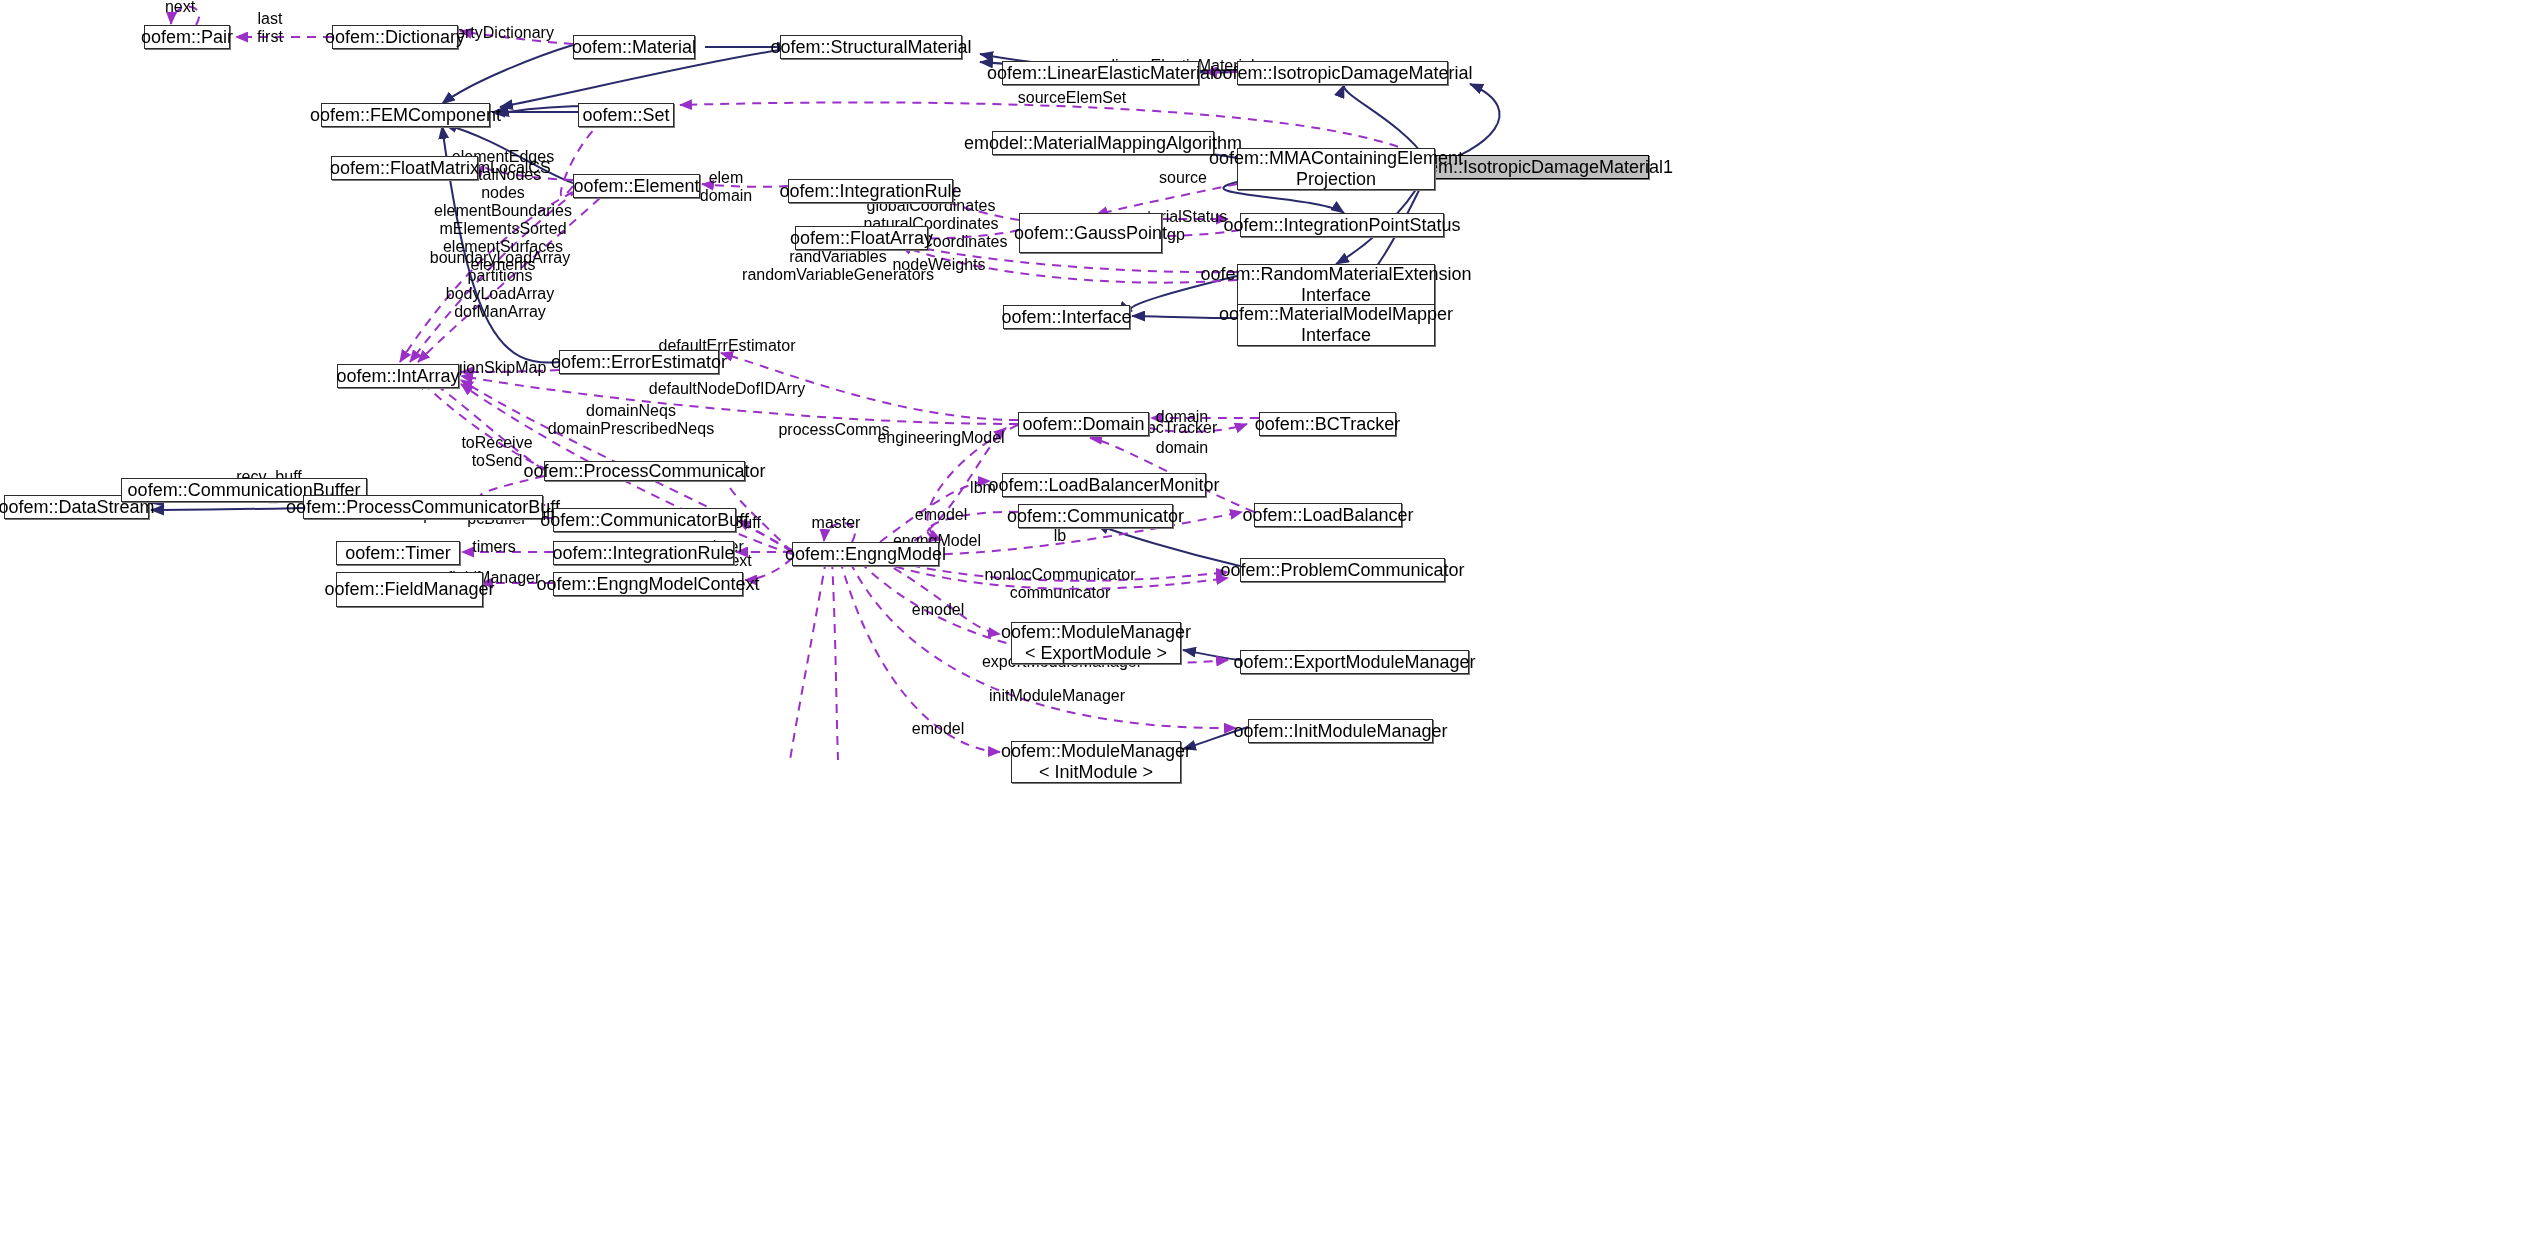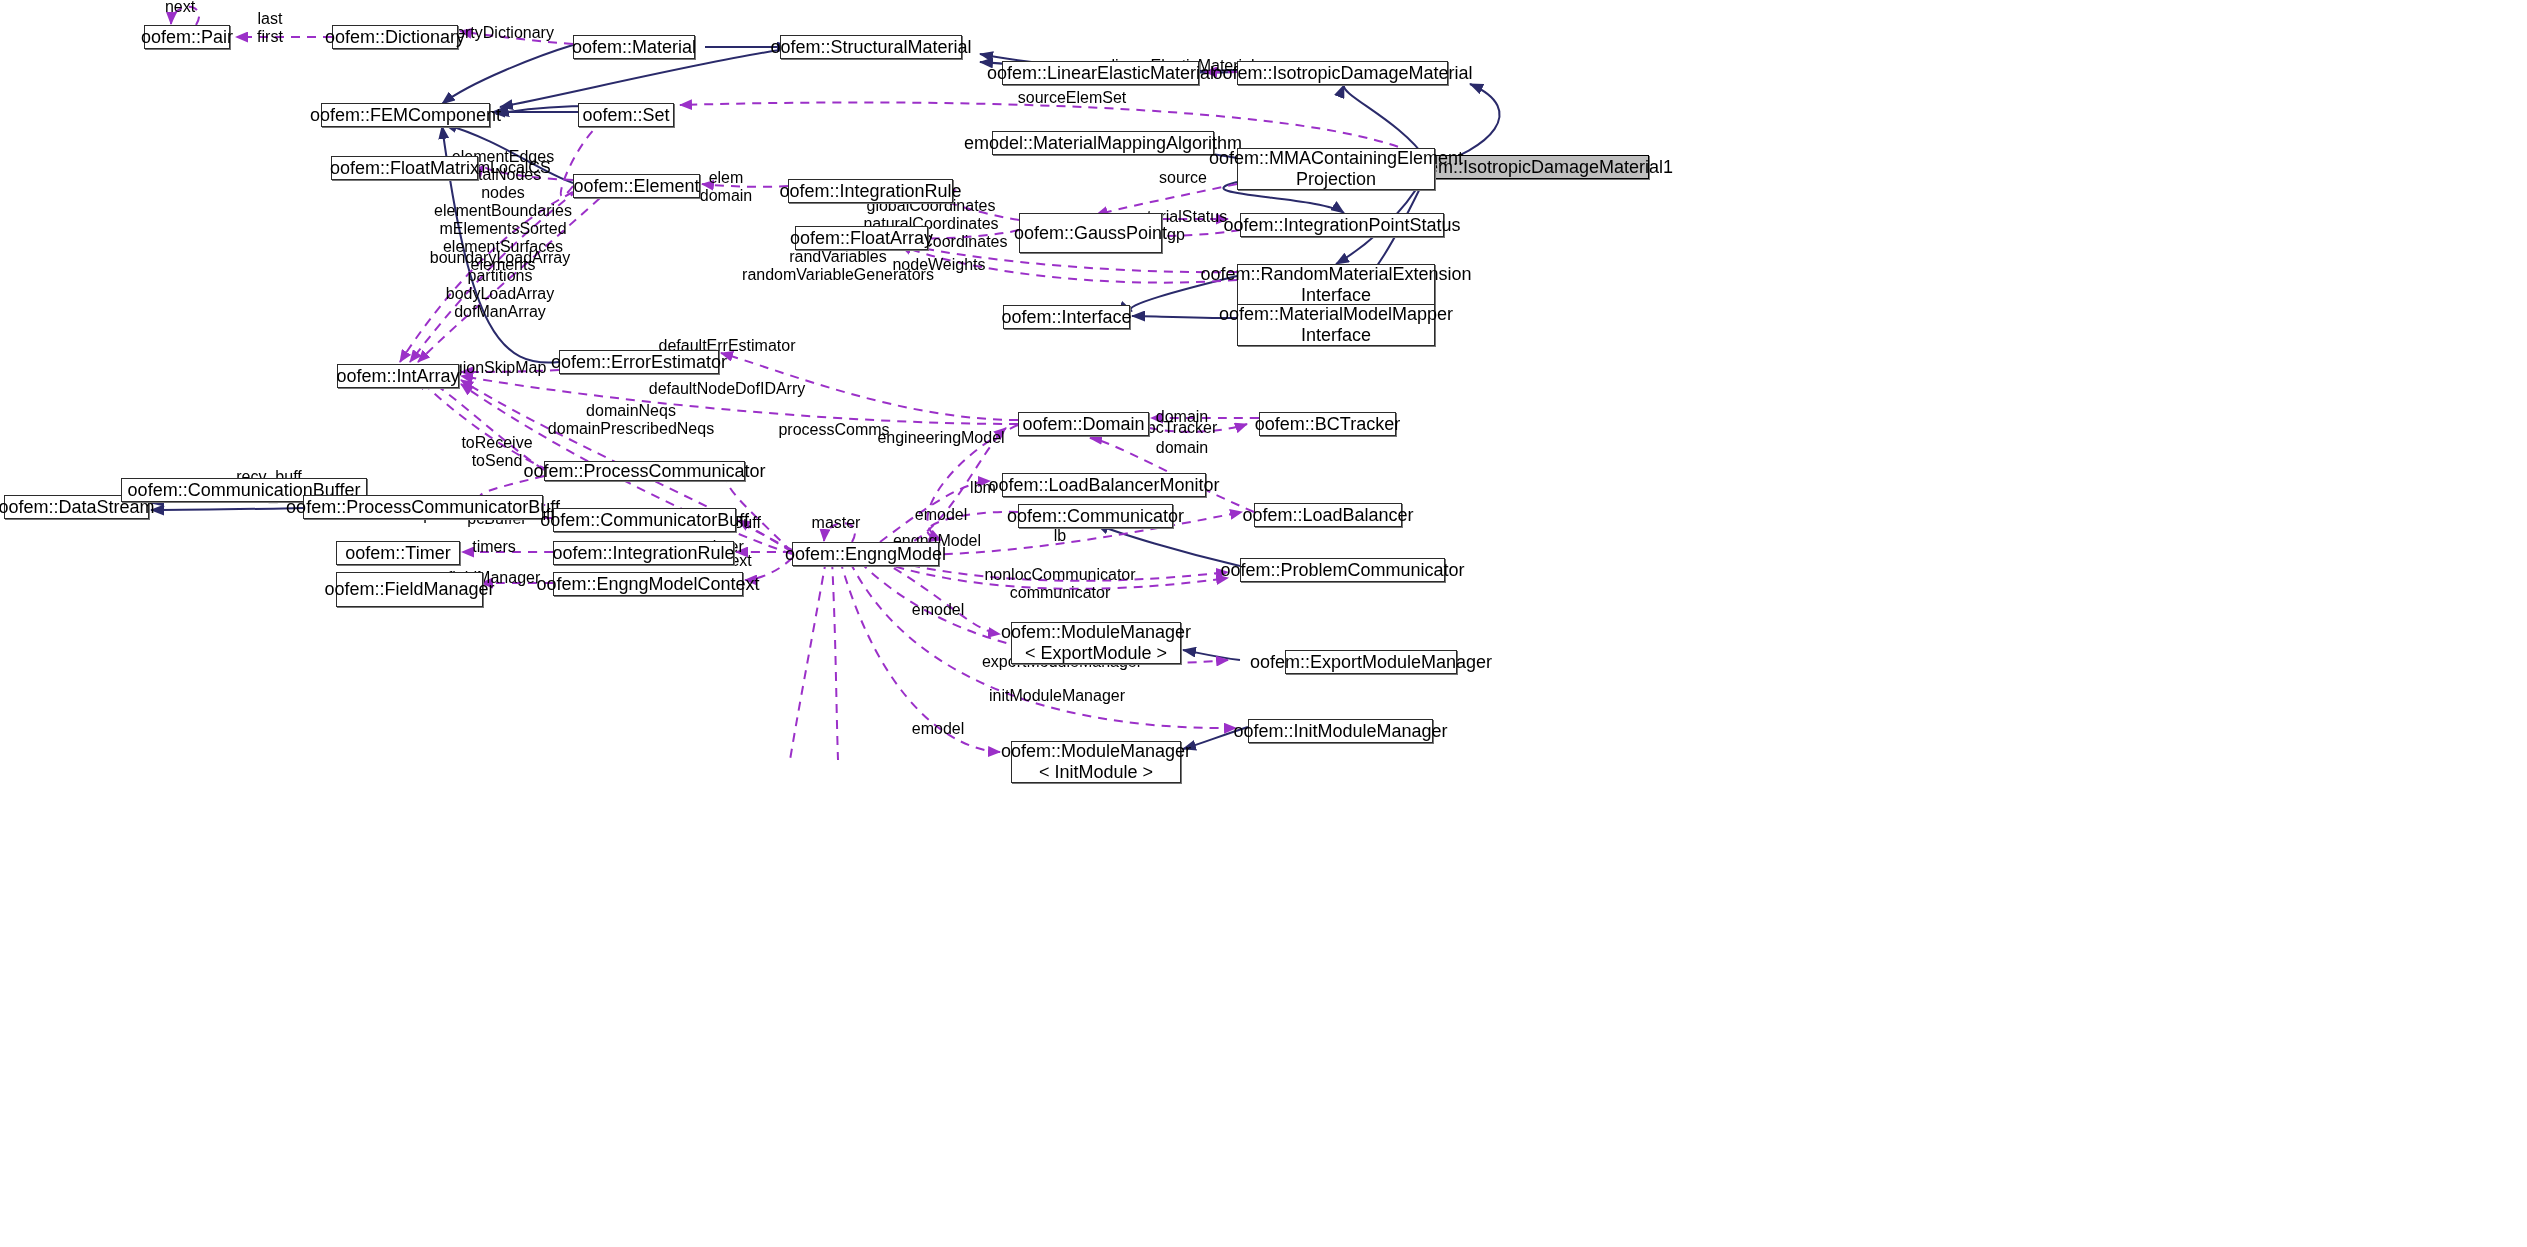--- a/index.html
+++ b/index.html
@@ -220,21 +220,21 @@
       <div class="node" style="left: 544px; top: 461px; width: 201px; height: 20px;">oofem::ProcessCommunicator</div>
       <div class="node" style="left: 553px; top: 508px; width: 183px; height: 24px;">oofem::CommunicatorBuff</div>
       <div class="node" style="left: 336px; top: 541px; width: 124px; height: 24px;">oofem::Timer</div>
       <div class="node" style="left: 553px; top: 541px; width: 181px; height: 24px;">oofem::IntegrationRule</div>
       <div class="node" style="left: 792px; top: 542px; width: 147px; height: 24px;">oofem::EngngModel</div>
       <div class="node" style="left: 336px; top: 572px; width: 147px; height: 35px;">oofem::FieldManager</div>
       <div class="node" style="left: 553px; top: 572px; width: 190px; height: 24px;">oofem::EngngModelContext</div>
       <div class="node" style="left: 1240px; top: 558px; width: 205px; height: 24px;">oofem::ProblemCommunicator</div>
       <div class="node" style="left: 1011px; top: 622px; width: 170px; height: 42px;">oofem::ModuleManager
 &lt; ExportModule &gt;</div>
-      <div class="node" style="left: 1285px; top: 650px; width: 172px; height: 24px;">oofem::ExportModuleManager</div>
+      <div class="node" style="left: 1240px; top: 650px; width: 229px; height: 24px;">oofem::ExportModuleManager</div>
       <div class="node" style="left: 1248px; top: 719px; width: 185px; height: 24px;">oofem::InitModuleManager</div>
       <div class="node" style="left: 1011px; top: 741px; width: 170px; height: 42px;">oofem::ModuleManager
 &lt; InitModule &gt;</div>
     </div>
   <div id="labels">
       <div class="elabel" style="left: 180px; top: 7px;">next</div>
       <div class="elabel" style="left: 270px; top: 28px;">last
 first</div>
       <div class="elabel" style="left: 489px; top: 33px;">propertyDictionary</div>
       <div class="elabel" style="left: 1183px; top: 66px;">linearElasticMaterial</div>

